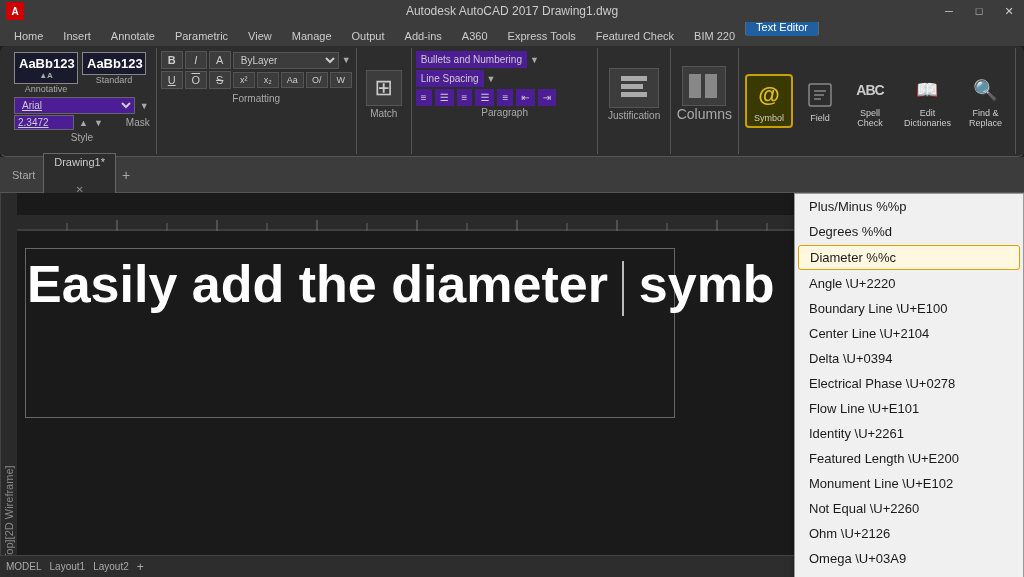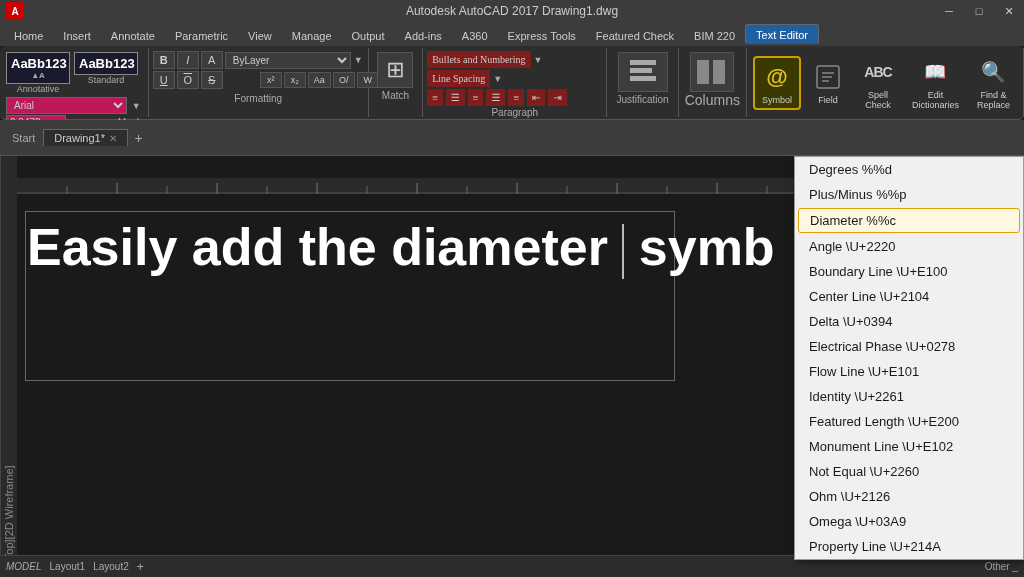--- a/index.html
+++ b/index.html
@@ -38,29 +38,29 @@
       padding: 3px 10px;
       font-size: 11px;
       color: #ccc;
       cursor: pointer;
       border-top-left-radius: 3px;
       border-top-right-radius: 3px;
       height: 20px;
       display: flex; align-items: center;
     }
     .ribbon-tab.active { background: #2d2d2d; color: #fff; border: 1px solid #666; border-bottom: none; }
-    .ribbon-tab.highlighted { background: #2060a0; color: #fff; border-radius: 3px; margin-bottom: 2px; }
+    .ribbon-tab.highlighted { background: #2060a0; color: #fff; border-radius: 3px; margin-bottom: 10px; }
 
     
     .ribbon {
       background: #2d2d2d;
       border-bottom: 1px solid #555;
       display: flex;
-      height: 74px;
-      padding: 2px 0;
+      height: 111px;
+      padding: 2px 8px;
       border-radius: 6px;
     }
 
     
     .style-group {
       display: flex;
       flex-direction: column;
       border-right: 1px solid #555;
       padding: 4px 6px;
       width: 160px;
@@ -77,22 +77,22 @@
       font-weight: bold;
       width: 68px;
       text-align: center;
       cursor: pointer;
     }
     .style-swatch.annotative { font-size: 11px; }
     .style-group-row {
       display: flex; align-items: center; gap: 4px; margin-top: 1px;
     }
     .style-dropdown {
-      background: #be185d; border: 1px solid #666; color: #ccc;
-      font-size: 10px; padding: 1px 3px; flex: 1; cursor: pointer;
+      background: #4c1d95; border: 1px solid #666; color: #ccc;
+      font-size: 10px; padding: 1px 3px; flex: 1; cursor: pointer; text-decoration: underline;
     }
 
     
     .formatting-group {
       display: flex;
       flex-direction: column;
       border-right: 1px solid #555;
       padding: 2px 4px;
       width: 220px;
     }
@@ -119,22 +119,22 @@
       font-size: 18px; color: #ccc; cursor: pointer; margin-bottom: 2px;
     }
 
     
     .paragraph-group {
       display: flex; flex-direction: column;
       border-right: 1px solid #555; padding: 2px 4px; width: 210px;
     }
     .para-row { display: flex; align-items: center; gap: 2px; margin: 1px 0; }
     .para-btn {
-      background: #7f1d1d; border: 1px solid transparent; color: #ccc;
-      font-size: 10px; padding: 2px 4px; cursor: pointer; font-family: Liberation Serif, serif;
+      background: #4c1d95; border: 1px solid transparent; color: #ccc;
+      font-size: 10px; padding: 2px 4px; cursor: pointer;
     }
 
     
     .justification-group {
       display: flex; flex-direction: column; align-items: center;
       border-right: 1px solid #555; padding: 4px 6px; width: 80px;
     }
     .just-icon {
       width: 50px; height: 40px; background: #3c3c3c; border: 1px solid #555;
       display: flex; align-items: center; justify-content: center;
@@ -179,21 +179,21 @@
       background: #3c3c3c;
       height: 36px;
       display: flex;
       align-items: center;
       padding-left: 4px;
       border-bottom: 1px solid #555;
     }
     .doc-tab {
       background: #2d2d2d; border: 1px solid #666; border-bottom: none;
       padding: 2px 10px; font-size: 11px; color: #ccc; cursor: pointer;
-      display: flex; align-items: center; gap: 4px;
+      display: flex; align-items: center; gap: 16px; flex-direction: column;
     }
     .doc-tab .close-x { font-size: 10px; color: #888; }
     .new-tab { background: transparent; border: none; color: #aaa; font-size: 14px; cursor: pointer; padding: 0 6px; }
 
     
     .view-label {
       background: #2a2a2a;
       color: #888;
       font-size: 11px;
       padding: 4px 2px;
@@ -369,21 +369,21 @@
         <button class="fmt-btn">A</button>
         <select class="fmt-dropdown fmt-wide">
           <option>ByLayer</option>
         </select>
         <span class="arrow-btn">▼</span>
       </div>
       <div class="fmt-row">
         <button class="fmt-btn" style="text-decoration:underline;">U</button>
         <button class="fmt-btn" style="text-decoration:overline;">O</button>
         <button class="fmt-btn" style="text-decoration:line-through;">S</button>
-        <div style="flex:1;display:flex;gap:2px;margin-left:35px;">
+        <div style="flex:1;display:flex;gap:2px;">
           <button class="fmt-btn" style="font-size:9px;">x²</button>
           <button class="fmt-btn" style="font-size:9px;">x₂</button>
           <button class="fmt-btn" style="font-size:9px;">Aa</button>
           <button class="fmt-btn" style="font-size:9px;">O/</button>
           <button class="fmt-btn" style="font-size:9px;">W</button>
         </div>
       </div>
       <div style="font-size:10px;color:#aaa;text-align:center;margin-top:3px;">Formatting</div>
     </div>
 
@@ -517,24 +517,24 @@
       </div>
 
       <div class="text-box-border"></div>
 
       <div class="canvas-text">
         <div>Easily add the diameter <span style="display:inline-block;width:2px;height:55px;background:#bbb;vertical-align:middle;"></span> symb</div>
       </div>
 
       <div class="dropdown-menu">
         <div class="dropdown-item">
+          <span>Plus/Minus %%p</span>
+        </div>
+        <div class="dropdown-item">
           <span>Degrees %%d</span>
-        </div>
-        <div class="dropdown-item">
-          <span>Plus/Minus %%p</span>
         </div>
         <div class="dropdown-item highlighted">
           <span>Diameter %%c</span>
         </div>
         <div class="dropdown-item">
           <span>Angle \U+2220</span>
         </div>
         <div class="dropdown-item">
           <span>Boundary Line \U+E100</span>
         </div>
@@ -574,21 +574,21 @@
 
       </div>
 
       <div class="scroll-v">
         <div class="scroll-thumb"></div>
       </div>
     </div>
   </div>
 
   <div class="status-bar">
-    <span style="color:#aaa;font-size:10px;font-style:italic;">MODEL</span>
+    <span style="color:#aaa;font-size:10px;">MODEL</span>
     <span style="color:#aaa;font-size:10px;">Layout1</span>
     <span style="color:#aaa;font-size:10px;">Layout2</span>
     <span style="color:#aaa;font-size:12px;">+</span>
     <div class="status-right">
       <span style="color:#aaa;font-size:10px;">Other _</span>
     </div>
   </div>
 
 </div>
 

